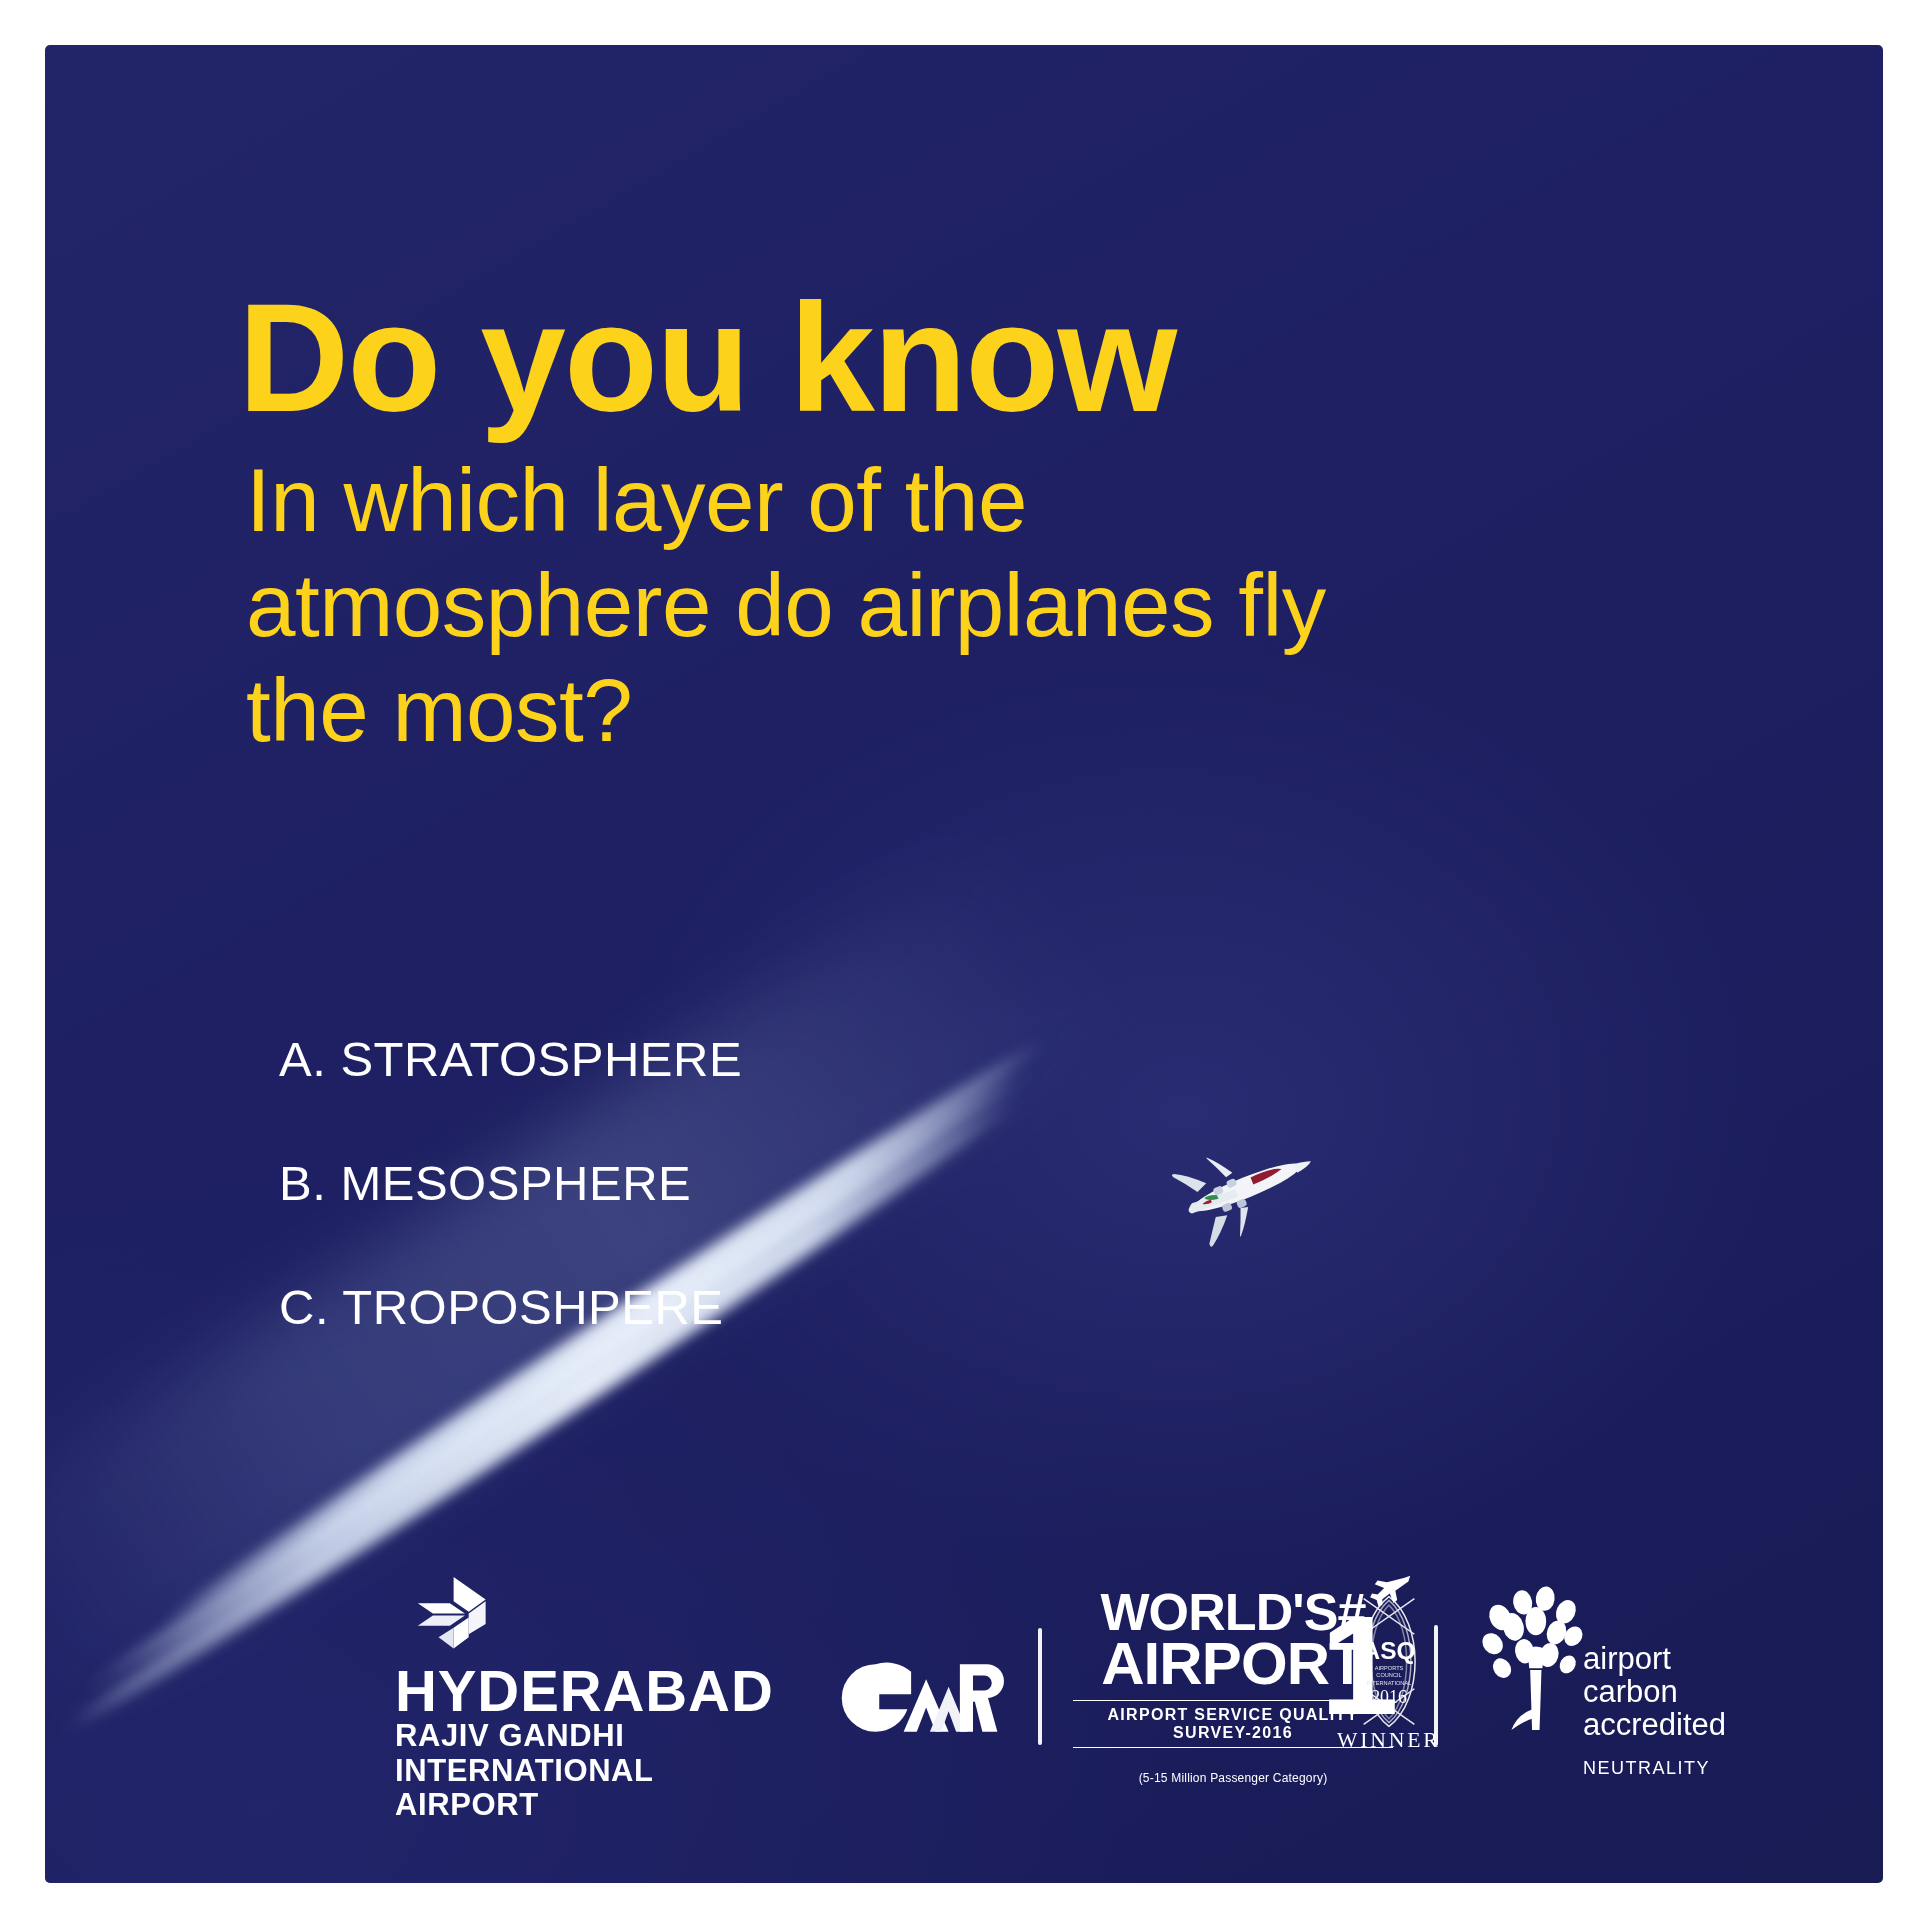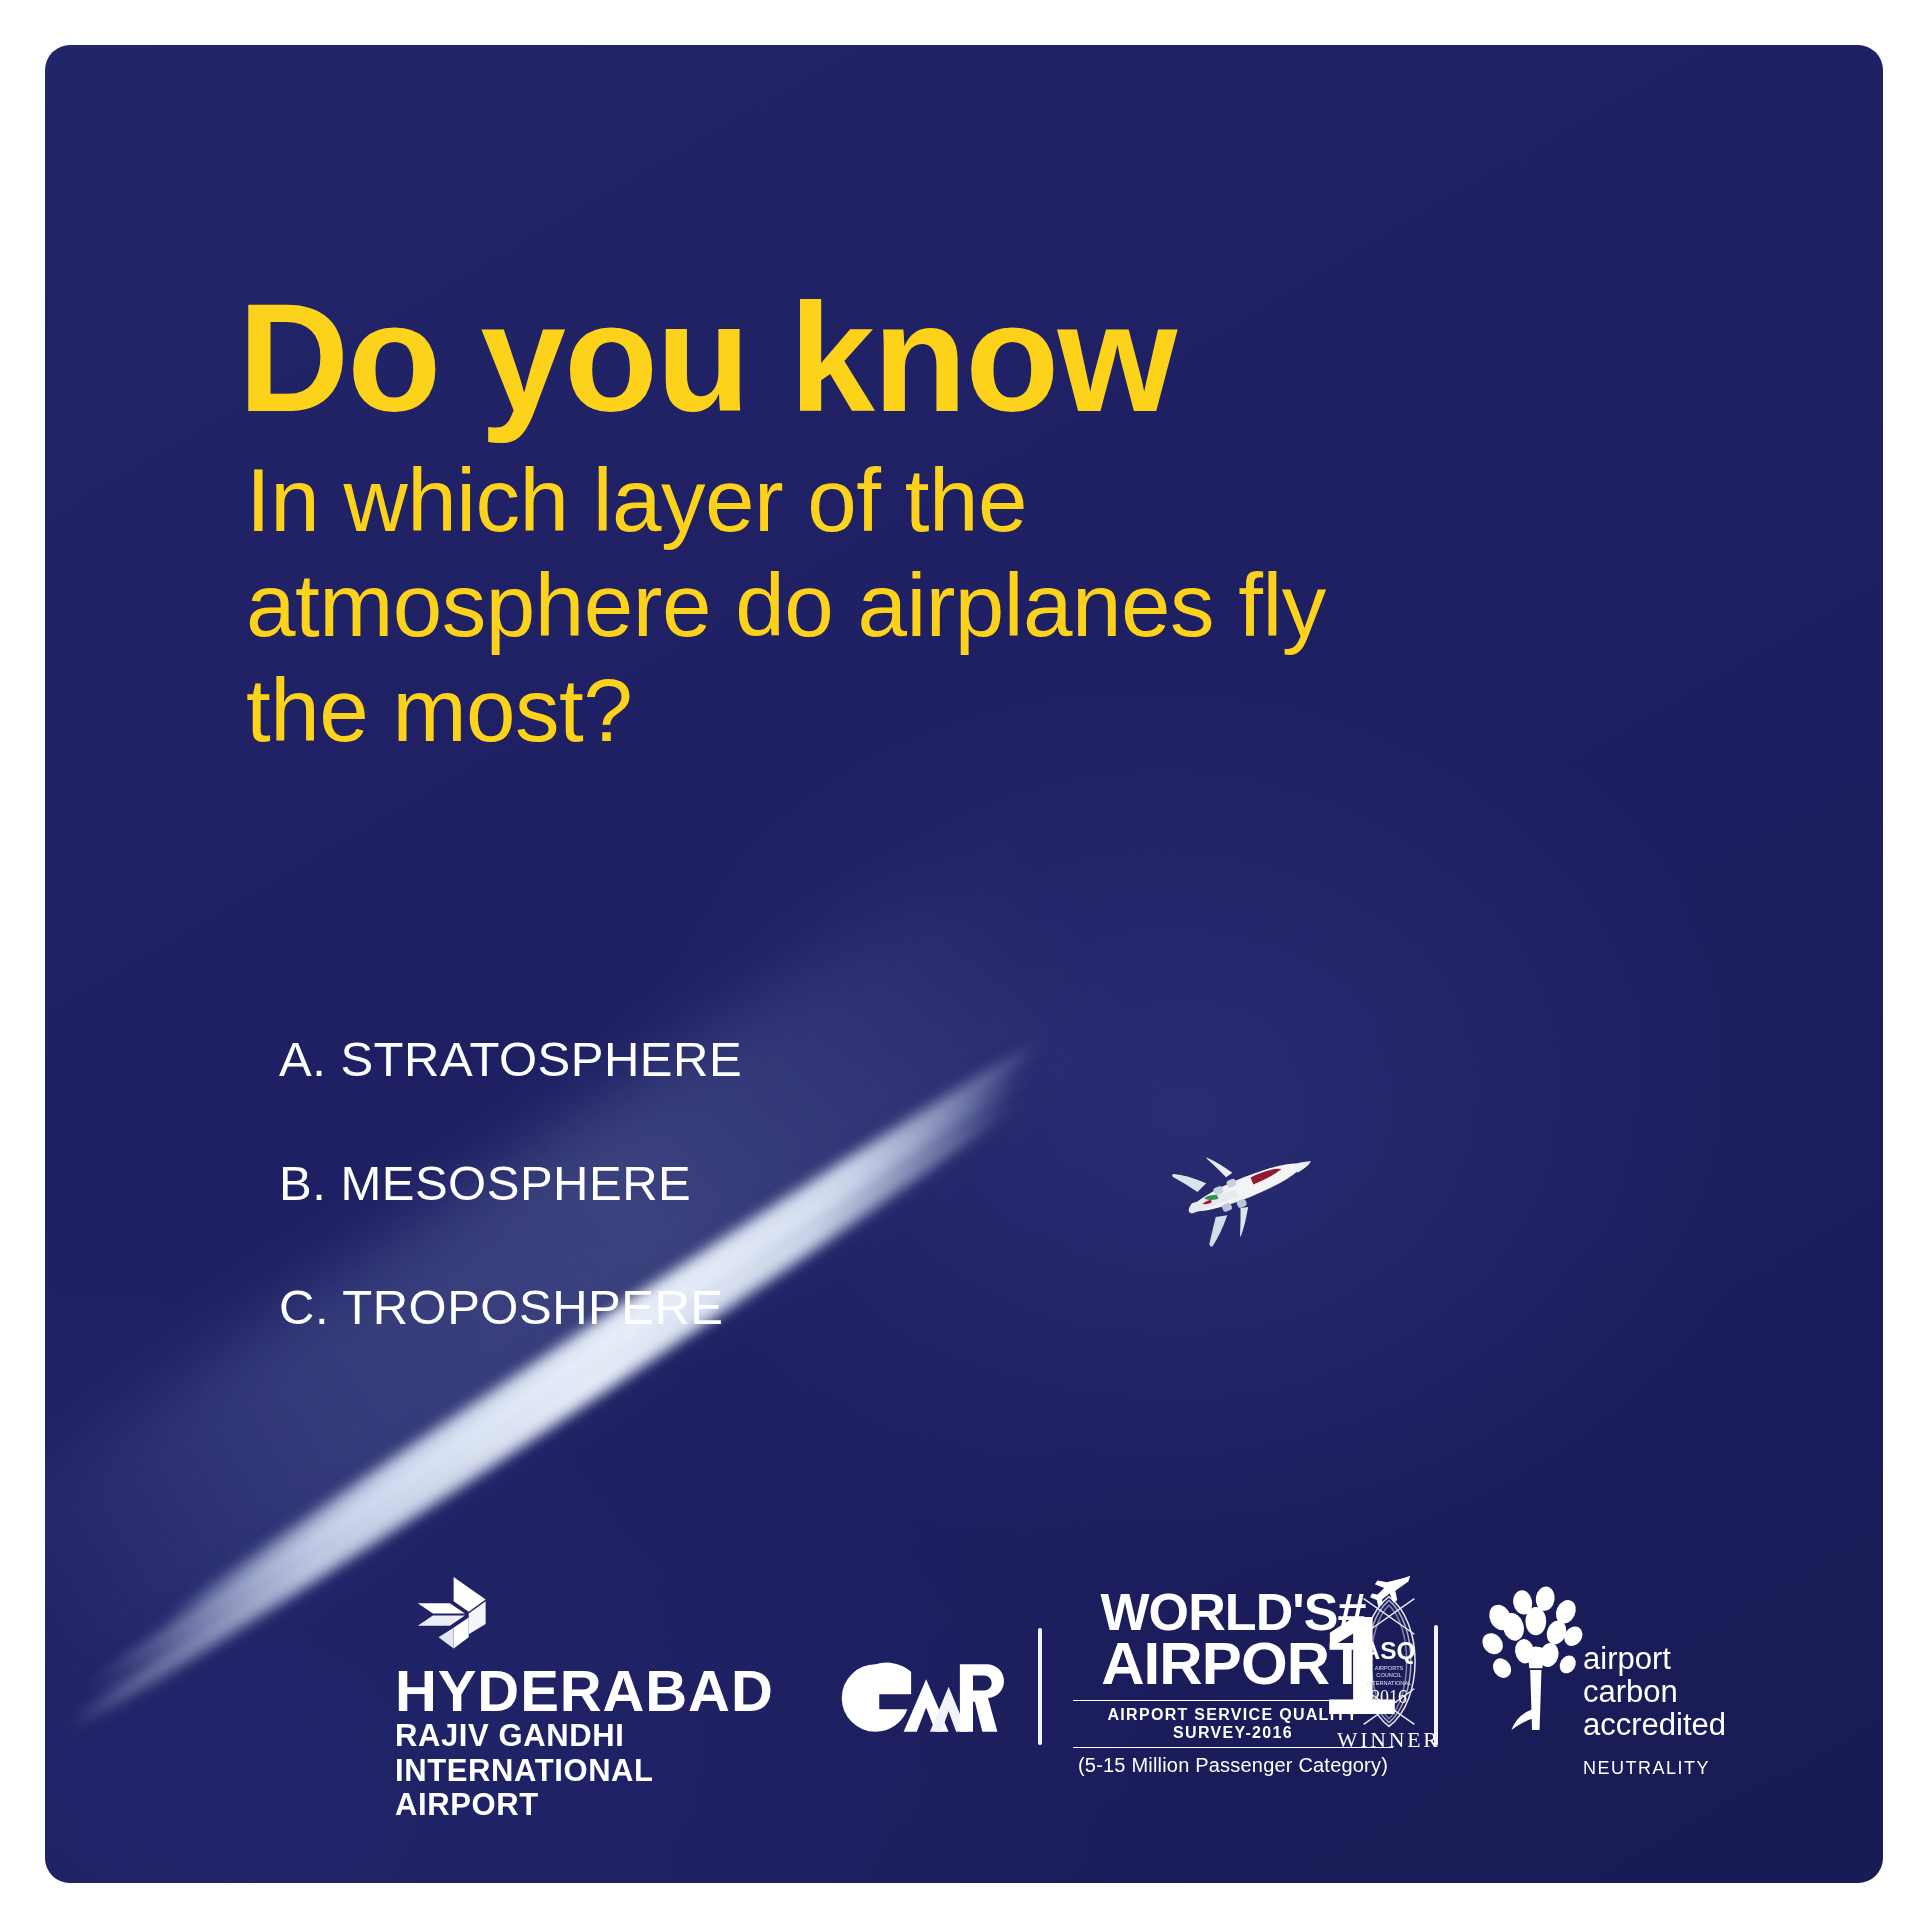--- a/index.html
+++ b/index.html
@@ -10,21 +10,21 @@
     font-family:"Liberation Sans", sans-serif;
     overflow:hidden;
   }
   .stage{position:relative;width:1928px;height:1928px;}
 
   
   .card{
     position:absolute;
     left:45px;top:45px;
     width:1838px;height:1838px;
-    border-radius:25px;
+    border-radius:5px;
     overflow:hidden;
     background:#1e2063;
     background:linear-gradient(150deg,#232569 0%,#1e2063 40%,#1b1d5c 75%,#191b55 100%);
   }
 
   
   .sky{
     position:absolute;inset:0;
     background:
       radial-gradient(ellipse 847px 659px at 62% 58%, rgba(52,56,130,.55) 0%, rgba(30,32,99,0) 70%),
@@ -110,21 +110,21 @@
   .div1{left:993px;top:58px;height:117px;}
   .div2{left:1389px;top:55px;height:121px;}
 
   .logo-worlds{position:absolute;left:1028px;top:19px;width:320px;color:#fff;text-align:center;}
   .w-line1{font-size:52px;font-weight:bold;letter-spacing:-0.9px;line-height:.9;position:relative;}
   .w-line2{font-size:60px;font-weight:bold;letter-spacing:-0.9px;line-height:.92;}
   .w-bar{
     margin-top:9.4px;border-top:1.9px solid #fff;border-bottom:1.9px solid #fff;
     padding:4.7px 0;font-size:16px;font-weight:bold;letter-spacing:1.3px;text-align:center;
   }
-  .w-sub{margin-top:6px;font-size:20px;letter-spacing:0.2px;}
+  .w-sub{margin-top:23px;font-size:12px;letter-spacing:0.2px;}
   .w-one{
     position:absolute;right:-5.6px;top:5.6px;font-size:141px;font-weight:bold;line-height:1;color:#fff;
   }
 
   .logo-asq{position:absolute;left:1292px;top:21px;width:104px;color:#fff;text-align:left;}
   .asq-seal{width:96px;height:141px;display:block;margin:0 auto;}
   .asq-winner{font-family:"Liberation Serif",serif;font-size:21.7px;letter-spacing:2.8px;margin-top:-3.8px;}
 
   .logo-aca{position:absolute;left:1436px;top:7.5px;width:207px;color:#fff;}
   .aca-tree{width:104px;height:169px;position:absolute;left:0;top:0;}

